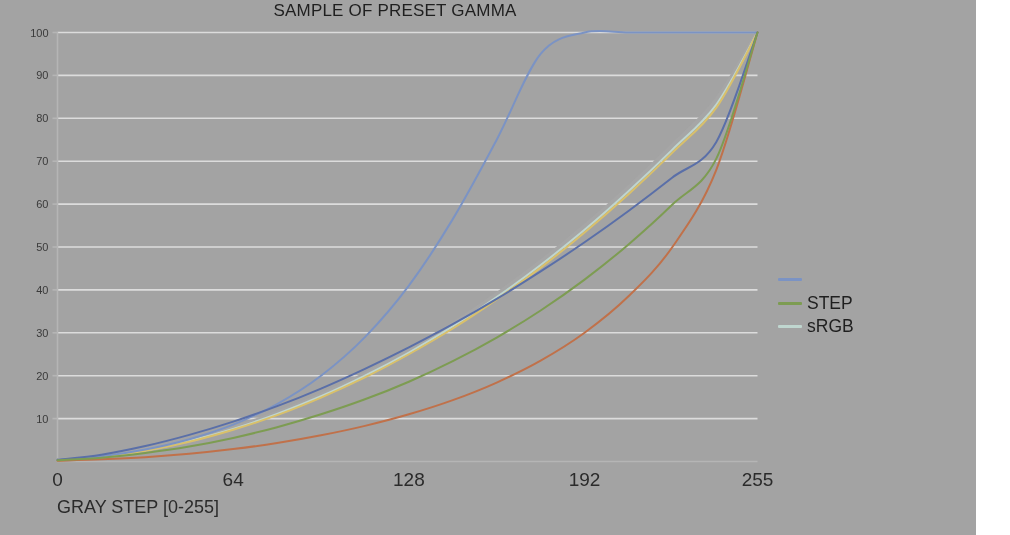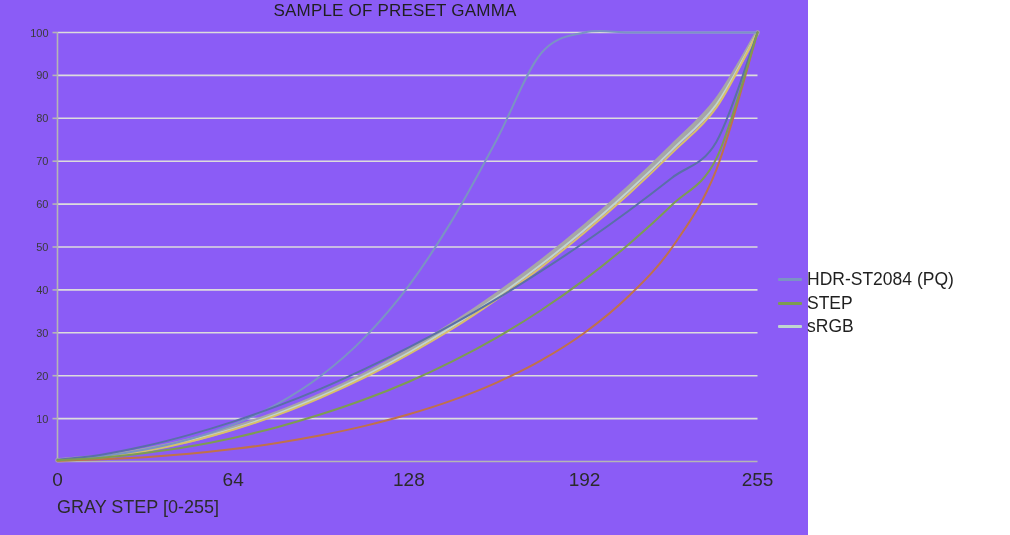--- a/index.html
+++ b/index.html
@@ -9,23 +9,23 @@
   }
   body {
     width: 1010px;
     height: 535px;
     font-family: "Liberation Sans", sans-serif;
     color: #2b2b2b;
     overflow: hidden;
   }
   #root {
     position: relative;
-    width: 808px;
+    width: 976px;
     height: 535px;
-    background: #8b5cf6;
+    background: #a3a3a3;
   }
   #chart-title {
     position: absolute;
     left: 0;
     top: 1px;
     width: 790px;
     text-align: center;
     font-size: 17px;
     letter-spacing: 0.2px;
     color: #1f1f1f;
@@ -142,21 +142,20 @@
         <path d="M57.50,459.78C64.82,458.93 86.78,456.92 101.42,454.64C116.06,452.35 130.70,449.34 145.34,446.06C159.98,442.77 174.62,438.98 189.26,434.90C203.91,430.83 218.55,426.39 233.19,421.60C247.83,416.81 262.47,411.66 277.11,406.16C291.75,400.65 306.39,394.79 321.03,388.57C335.67,382.35 350.31,375.70 364.95,368.84C379.59,361.97 394.23,354.82 408.87,347.39C423.51,339.95 438.15,332.30 452.79,324.22C467.43,316.14 482.08,307.70 496.72,298.91C511.36,290.11 526.00,280.89 540.64,271.45C555.28,262.02 569.92,252.36 584.56,242.28C599.20,232.20 613.84,221.76 628.48,210.96C643.12,200.17 657.76,189.01 672.40,177.50C687.04,165.99 702.14,166.06 716.32,141.89C730.51,117.73 750.64,50.73 757.50,32.50" fill="none" stroke="#5a6fa8" stroke-width="2" stroke-linecap="round" stroke-linejoin="round"></path>
         <path d="M57.50,460.21C64.82,459.78 86.78,458.85 101.42,457.64C116.06,456.42 130.70,454.78 145.34,452.92C159.98,451.06 174.62,448.99 189.26,446.49C203.91,443.98 218.55,441.12 233.19,437.90C247.83,434.69 262.47,431.11 277.11,427.18C291.75,423.25 306.39,418.96 321.03,414.31C335.67,409.66 350.31,404.73 364.95,399.30C379.59,393.86 394.23,388.07 408.87,381.71C423.51,375.34 438.15,368.48 452.79,361.11C467.43,353.75 482.08,345.96 496.72,337.52C511.36,329.08 526.00,320.14 540.64,310.49C555.28,300.84 569.92,290.62 584.56,279.60C599.20,268.59 613.84,256.94 628.48,244.43C643.12,231.91 657.76,218.83 672.40,204.53C687.04,190.23 702.14,187.30 716.32,158.63C730.51,129.95 750.64,53.52 757.50,32.50" fill="none" stroke="#7d9c52" stroke-width="2" stroke-linecap="round" stroke-linejoin="round"></path>
       </g>
   </svg>
 
   <div id="x-axis-label">GRAY STEP [0-255]</div>
 
   <div id="legend">
       <div class="legend-item">
         <span class="legend-swatch" style="background: rgb(123, 147, 196);"></span>
-        <span class="legend-label">HDR-ST2084 (PQ)</span>
       </div>
       <div class="legend-item">
         <span class="legend-swatch" style="background: rgb(125, 156, 82);"></span>
         <span class="legend-label">STEP</span>
       </div>
       <div class="legend-item">
         <span class="legend-swatch" style="background: rgb(191, 214, 207);"></span>
         <span class="legend-label">sRGB</span>
       </div>
     </div>

